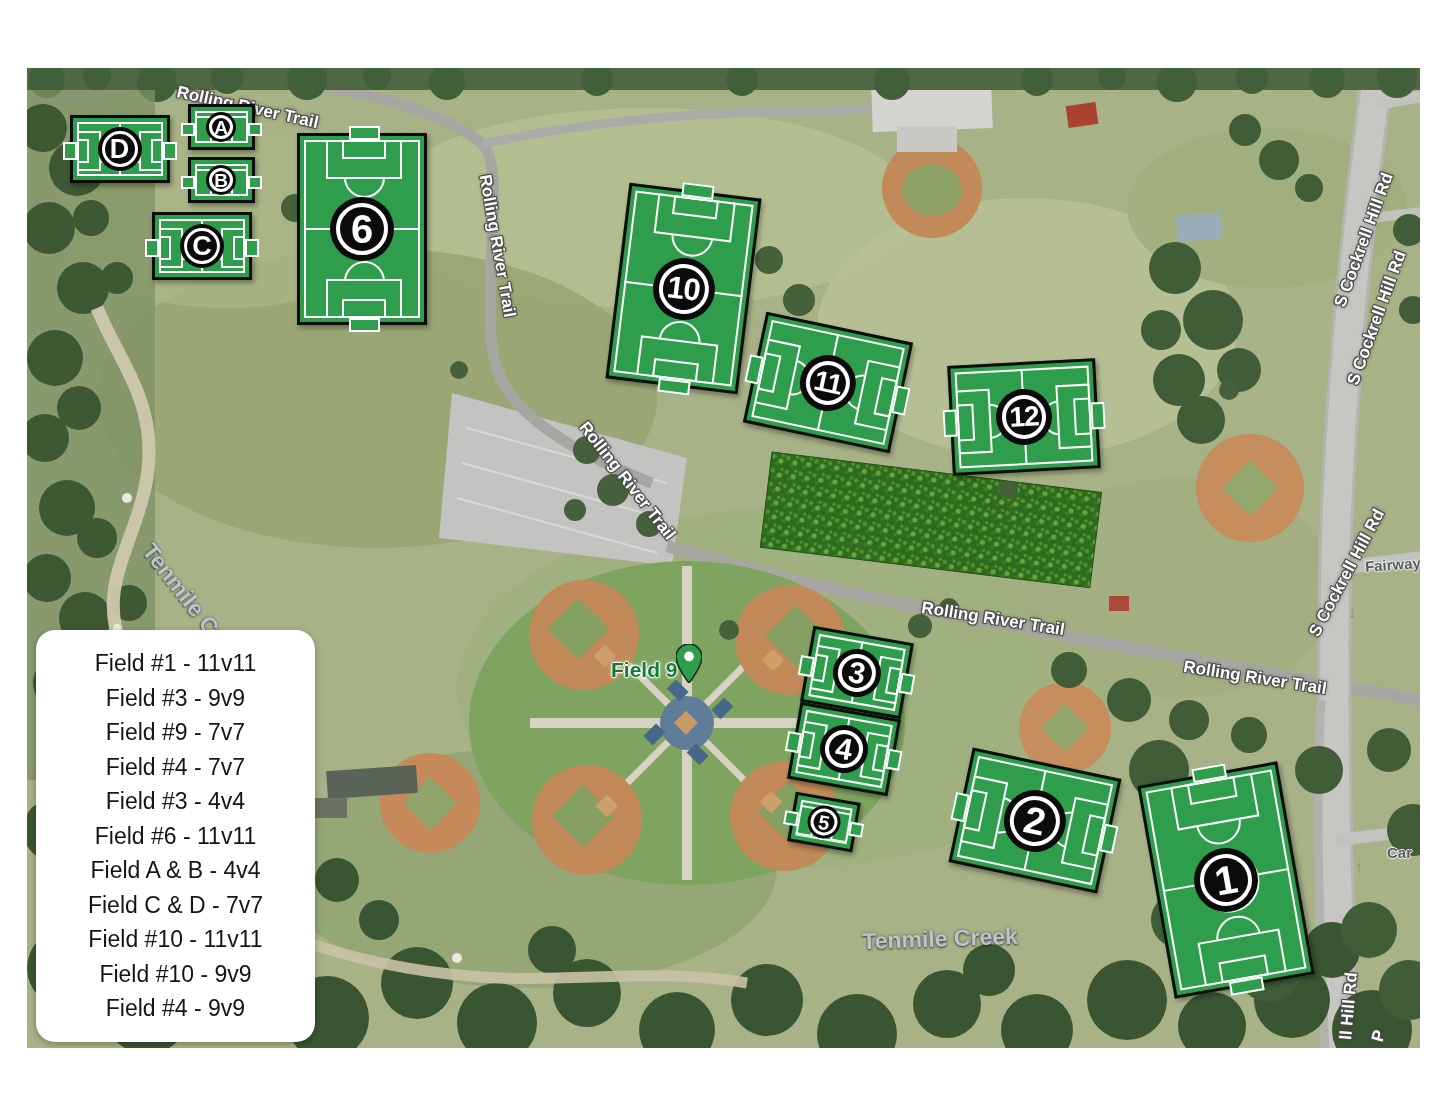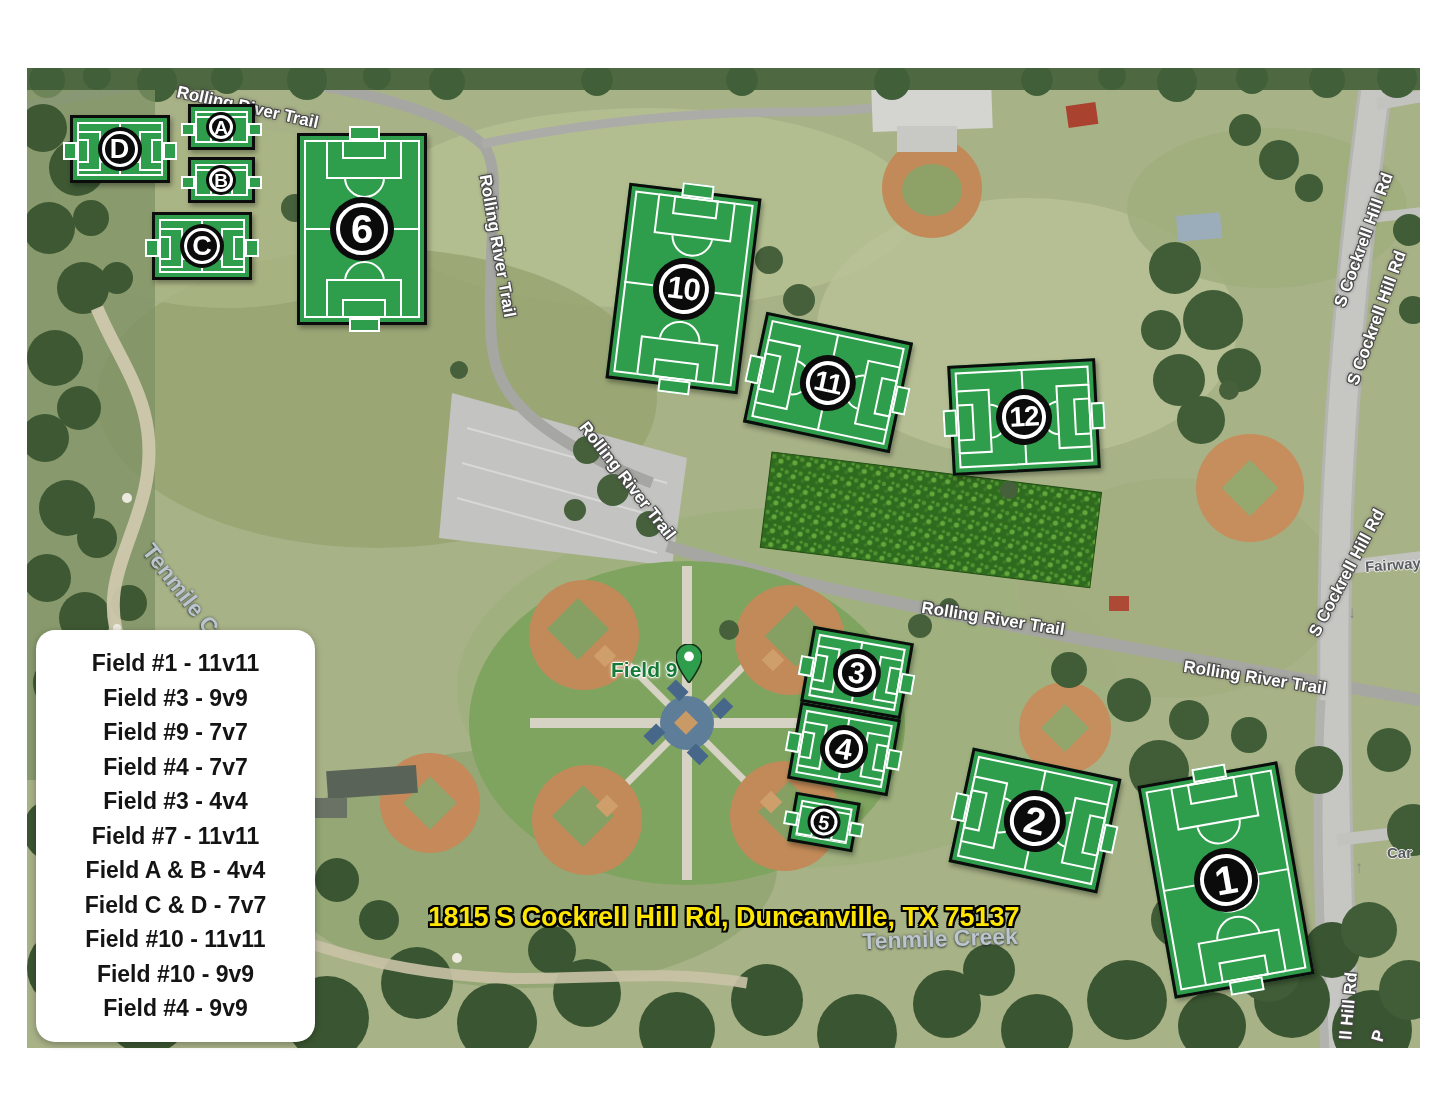--- a/index.html
+++ b/index.html
@@ -27,21 +27,21 @@
          border-radius:50%;background:#0b0b0b;display:flex;align-items:center;justify-content:center}
   .badge .ring{position:absolute;border-radius:50%;border:4px solid #fff}
   .badge .ring.thin{border-width:3px}
   .badge span{position:relative;color:#fff;font-weight:700;line-height:1;z-index:1}
   
   .pin{position:absolute;left:649px;top:576px;z-index:5;width:26px;height:39px}
   
   .legend{position:absolute;left:36px;top:630px;width:279px;height:412px;background:#fff;
           border-radius:19px;z-index:9;display:flex;flex-direction:column;justify-content:center;
           align-items:center;box-shadow:0 2px 7px rgba(0,0,0,.3)}
-  .legend .li{font-size:23px;font-weight:700;color:#141414;line-height:34.5px;white-space:nowrap}
+  .legend .li{font-size:23px;font-weight:400;color:#141414;line-height:34.5px;white-space:nowrap}
   
   .title-wrap{position:absolute;left:347px;top:826px;width:700px;text-align:center;z-index:6}
   .park-title{font-size:44px;font-weight:800;color:#ffe600;letter-spacing:1px;
     text-shadow:-3px -3px 0 #000,3px -3px 0 #000,-3px 3px 0 #000,3px 3px 0 #000,
                  0 -3px 0 #000,0 3px 0 #000,-3px 0 0 #000,3px 0 0 #000}
   .park-address{font-size:27px;font-weight:700;color:#ffe600;margin-top:8px;
     text-shadow:-2px -2px 0 #000,2px -2px 0 #000,-2px 2px 0 #000,2px 2px 0 #000,
                  0 -2px 0 #000,0 2px 0 #000,-2px 0 0 #000,2px 0 0 #000}
 </style>
 </head>
@@ -497,29 +497,28 @@
     </div>
 
   <div class="pin">
     <svg width="26" height="39" viewBox="0 0 24 36">
       <path d="M12 0C5.4 0 0 5.4 0 12c0 9 12 24 12 24s12-15 12-24C24 5.4 18.6 0 12 0z" fill="#2f9e4c" stroke="#17321c" stroke-width="1.5"></path>
       <circle cx="12" cy="11.5" r="4.5" fill="#fff"></circle>
     </svg>
   </div>
 
   <div class="title-wrap">
-    <div class="park-address">1815 S Cockrell Hill Rd, Duncanville, TX 75137</div>
   </div>
 </div>
 
 <div class="legend" id="legend">
     <div class="li">Field #1 - 11v11</div>
     <div class="li">Field #3 - 9v9</div>
     <div class="li">Field #9 - 7v7</div>
     <div class="li">Field #4 - 7v7</div>
     <div class="li">Field #3 - 4v4</div>
-    <div class="li">Field #7 - 11v11</div>
+    <div class="li">Field #6 - 11v11</div>
     <div class="li">Field A &amp; B - 4v4</div>
     <div class="li">Field C &amp; D - 7v7</div>
     <div class="li">Field #10 - 11v11</div>
     <div class="li">Field #10 - 9v9</div>
     <div class="li">Field #4 - 9v9</div>
   </div>
 
 </body></html>

